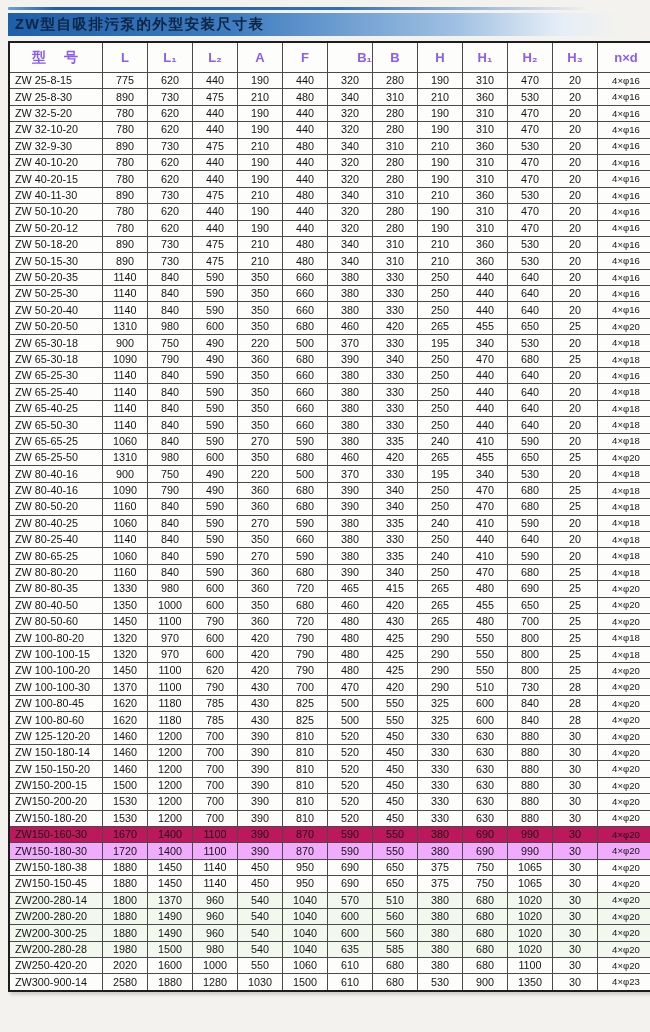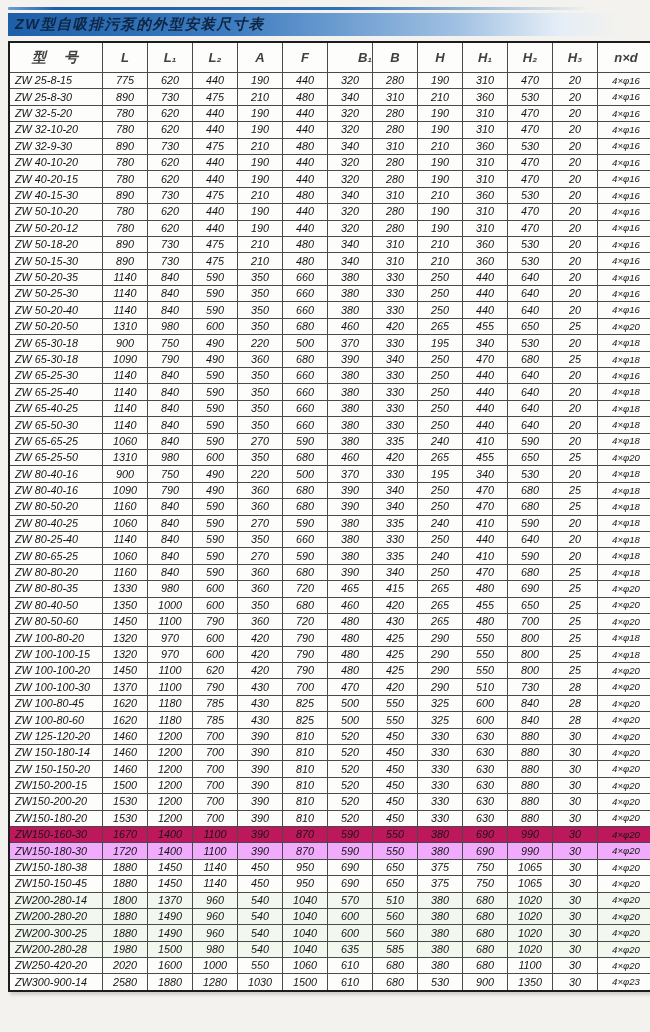--- a/index.html
+++ b/index.html
@@ -2,40 +2,40 @@
 <html><head>
 <meta charset="utf-8">
 <style>
   html,body{margin:0;padding:0;}
   body{
     width:650px;height:1032px;
     background:#f3f2ee;
     font-family:"Liberation Sans","DejaVu Sans",sans-serif;
     overflow:hidden;
   }
-  .page{padding:4px 6px 13px 8px;font-style:italic;}
+  .page{padding:4px 6px 13px 8px;}
   .top-rule{
     height:3px;width:600px;margin-top:3px;border-radius:1px;
     background:linear-gradient(to right,#6f9fd0 0%,#1c5da8 8%,#2f6fb5 55%,rgba(243,242,238,0) 97%);
   }
   .title-bar{
     margin-top:3px;height:23px;line-height:23px;width:632px;
     background:linear-gradient(to right,#1d5fa9 0%,#3d7cc0 35%,#9fc0e2 70%,#e4edf7 86%,rgba(243,242,238,0) 96%);
     color:#0e2440;font-weight:bold;font-size:14.5px;
     padding-left:7px;letter-spacing:1.5px;white-space:nowrap;
   }
   table.dim-table{
     border-collapse:collapse;table-layout:fixed;
     width:637px;margin-top:5px;background:#fdfdfb;
     border:2px solid #1d1d1d;
     box-shadow:2px 3px 3px rgba(0,0,0,0.14);
   }
   th,td{border:1px solid #4a4a4a;overflow:hidden;white-space:nowrap;}
   th{
-    height:29px;font-size:13px;font-weight:bold;color:#404040;
+    height:29px;font-size:13px;font-weight:bold;color:#8b5cf6;
     text-align:center;padding:0;background:#fdfdfb;
   }
   th.model-col{font-size:14px;letter-spacing:2px;}
   td{
     height:15.4px;font-size:10.8px;color:#141414;
     text-align:center;padding:0;line-height:1;
   }
   td.model{text-align:left;padding-left:5px;margin-top:12px;}
   td.nxd{font-size:9.6px;}
   
@@ -171,21 +171,21 @@
           <td>440</td>
           <td>320</td>
           <td>280</td>
           <td>190</td>
           <td>310</td>
           <td>470</td>
           <td>20</td>
           <td class="nxd">4×φ16</td>
         </tr>
         <tr>
-          <td class="model">ZW 40-15-30</td>
+          <td class="model">ZW 40-11-30</td>
           <td>890</td>
           <td>730</td>
           <td>475</td>
           <td>210</td>
           <td>480</td>
           <td>340</td>
           <td>310</td>
           <td>210</td>
           <td>360</td>
           <td>530</td>

